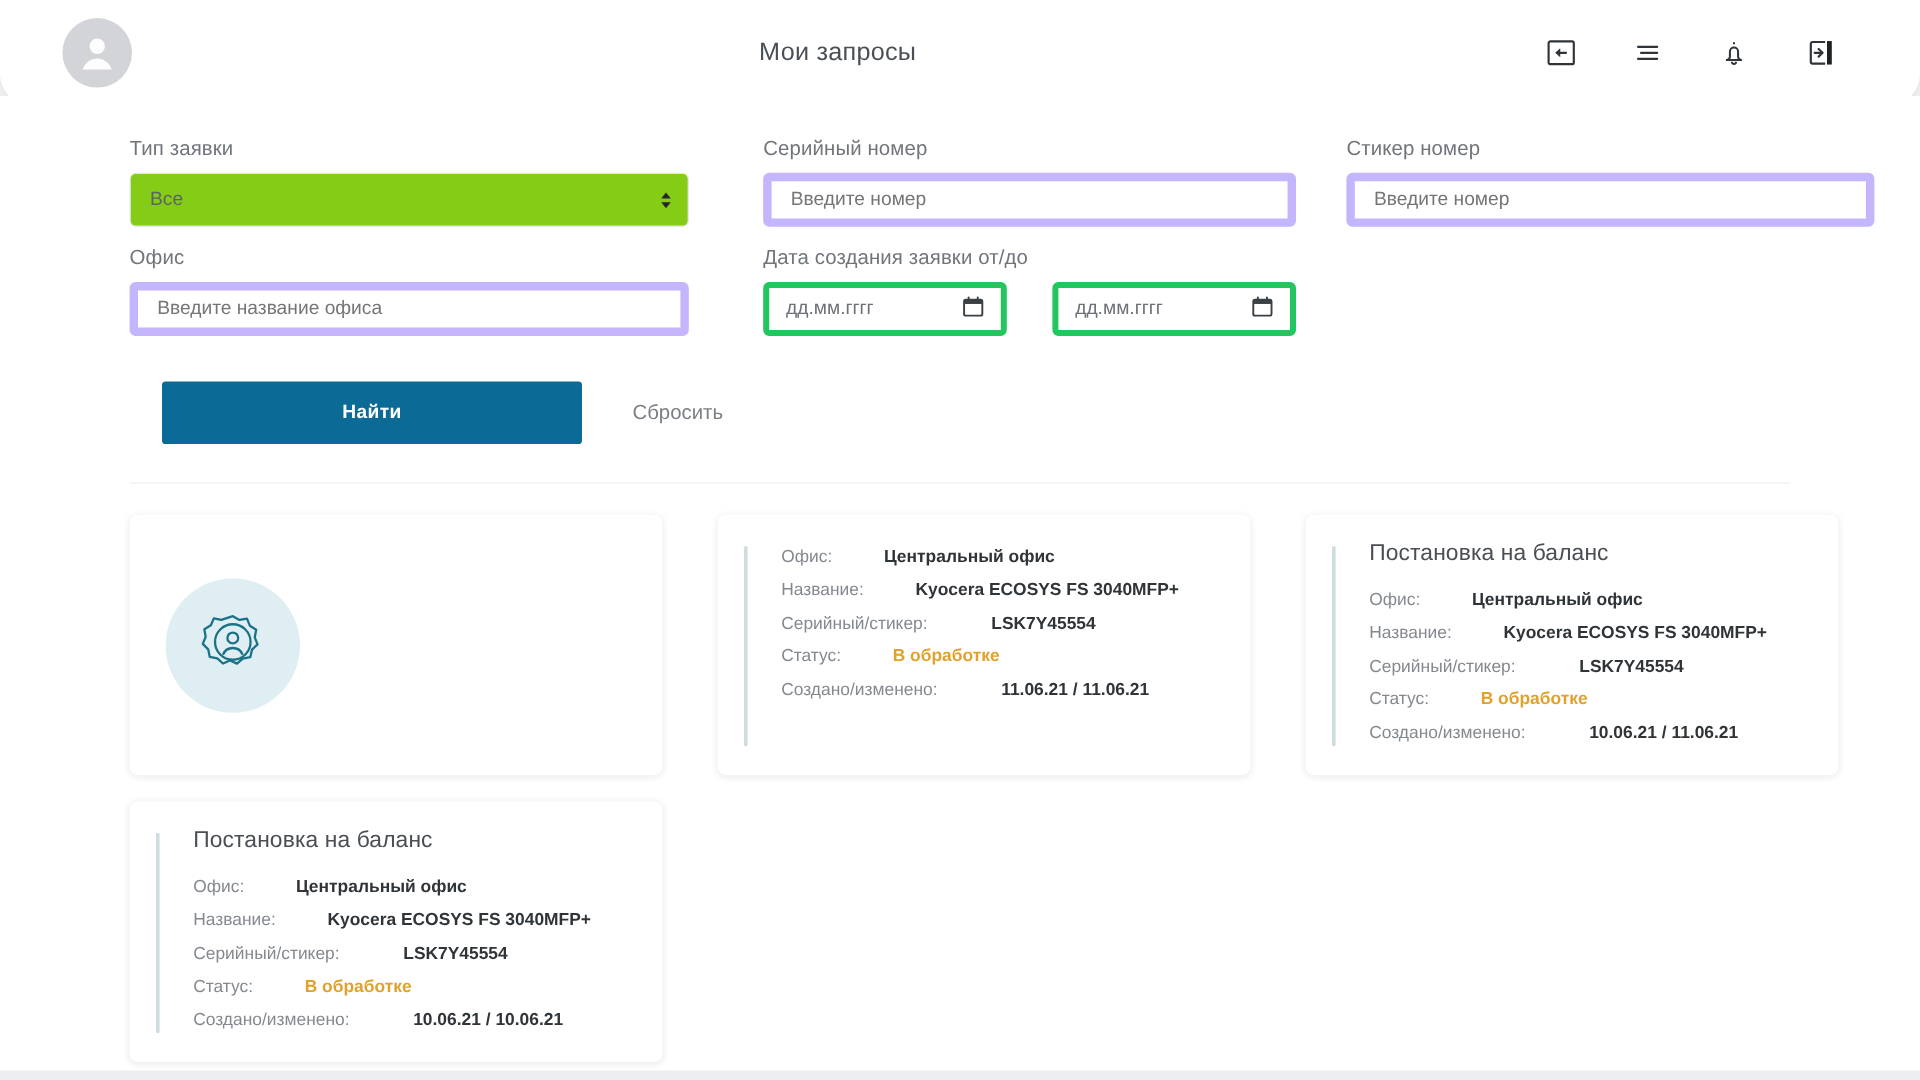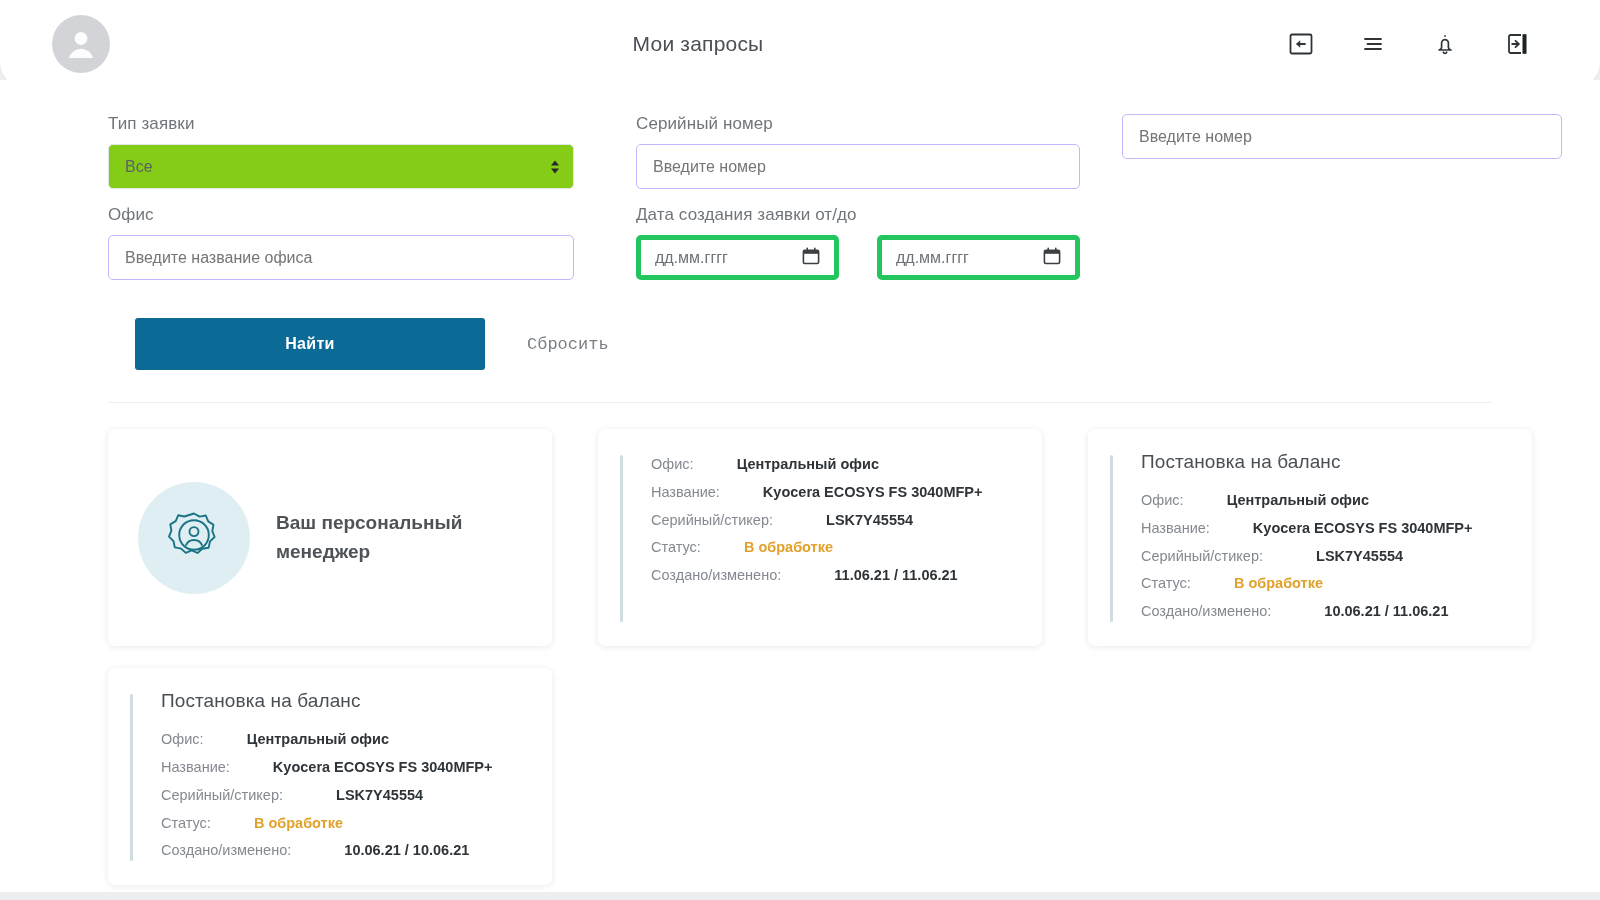--- a/index.html
+++ b/index.html
@@ -80,21 +80,21 @@
   .fld-label {
     font-size: 17px;
     color: #6f757b;
     margin-bottom: 10px;
     letter-spacing: 0.1px;
   }
   .fld-wrap { margin-bottom: 16px; }
   .inp {
     width: 100%;
     height: 45px;
-    border: 1px solid #c4b5fd;
+    border: 7px solid #c4b5fd;
     border-radius: 5px;
     background: #fff;
     font-size: 16px;
     color: #9aa0a6;
     padding: 0 16px;
     font-family: "Liberation Sans", sans-serif;
     outline: none;
     display: flex;
     align-items: center;
   }
@@ -171,21 +171,21 @@
     cursor: pointer;
     font-family: "Liberation Sans", sans-serif;
   }
   .btn-reset {
     margin-left: 28px;
     background: none;
     border: none;
     color: #7a7f85;
     font-size: 17px;
     cursor: pointer;
-    font-family: Liberation Mono, monospace;
+    font-family: Liberation Sans, sans-serif;
     padding: 0 14px;
   }
   .divider {
     margin: 32px 108px 0 108px;
     height: 1px;
     background: #eceef0;
   }
 
   
   .cards {
@@ -322,20 +322,21 @@
             </span>
           </div>
         </div>
         <div></div>
         <div class="fld-wrap">
           <div class="fld-label">Серийный номер</div>
           <input class="inp" type="text" placeholder="Введите номер" style="">
         </div>
         <div></div>
         <div class="fld-wrap">
+          <div class="fld-label">Стикер номер</div>
           <input class="inp" type="text" placeholder="Введите номер" style="">
         </div>
 
         <div class="fld-wrap">
           <div class="fld-label">Офис</div>
           <input class="inp" type="text" placeholder="Введите название офиса" style="">
         </div>
         <div></div>
         <div class="fld-wrap">
           <div class="fld-label">Дата создания заявки от/до</div>
@@ -380,21 +381,20 @@
         <div class="mgr-circle">
           <svg width="62" height="62" viewBox="0 0 62 62">
             <g fill="none" stroke="#1a7287" stroke-width="1.9" stroke-linejoin="round">
               <path d="M31 6.5 l5.6 3.1 6.2 -1.1 2.4 5.9 5.3 3.4 -1.2 6.3 2.3 5.9 -4.6 4.4 -1.4 6.3 -6.3 1.1 -4.8 4.2 -5.8 -2.6 -5.9 2.5 -4.7 -4.3 -6.3 -1.2 -1.3 -6.3 -4.5 -4.5 2.4 -5.9 -1.1 -6.3 5.4 -3.3 2.5 -5.8 6.2 1.2 Z"></path>
               <circle cx="31" cy="28" r="14.8"></circle>
               <circle cx="31" cy="24.6" r="4.5"></circle>
               <path d="M22.8 38.6 a8.8 8.8 0 0 1 16.4 0"></path>
             </g>
           </svg>
         </div>
-        <div class="mgr-text">Ваш персональный менеджер</div>
       </div>
 
       <div class="card request">
         <div class="accent-bar"></div>
         <div class="req-body">
           <div class="req-line">
             <span>Офис:</span>
             <span class="req-val">Центральный офис</span>
           </div>
           <div class="req-line">

